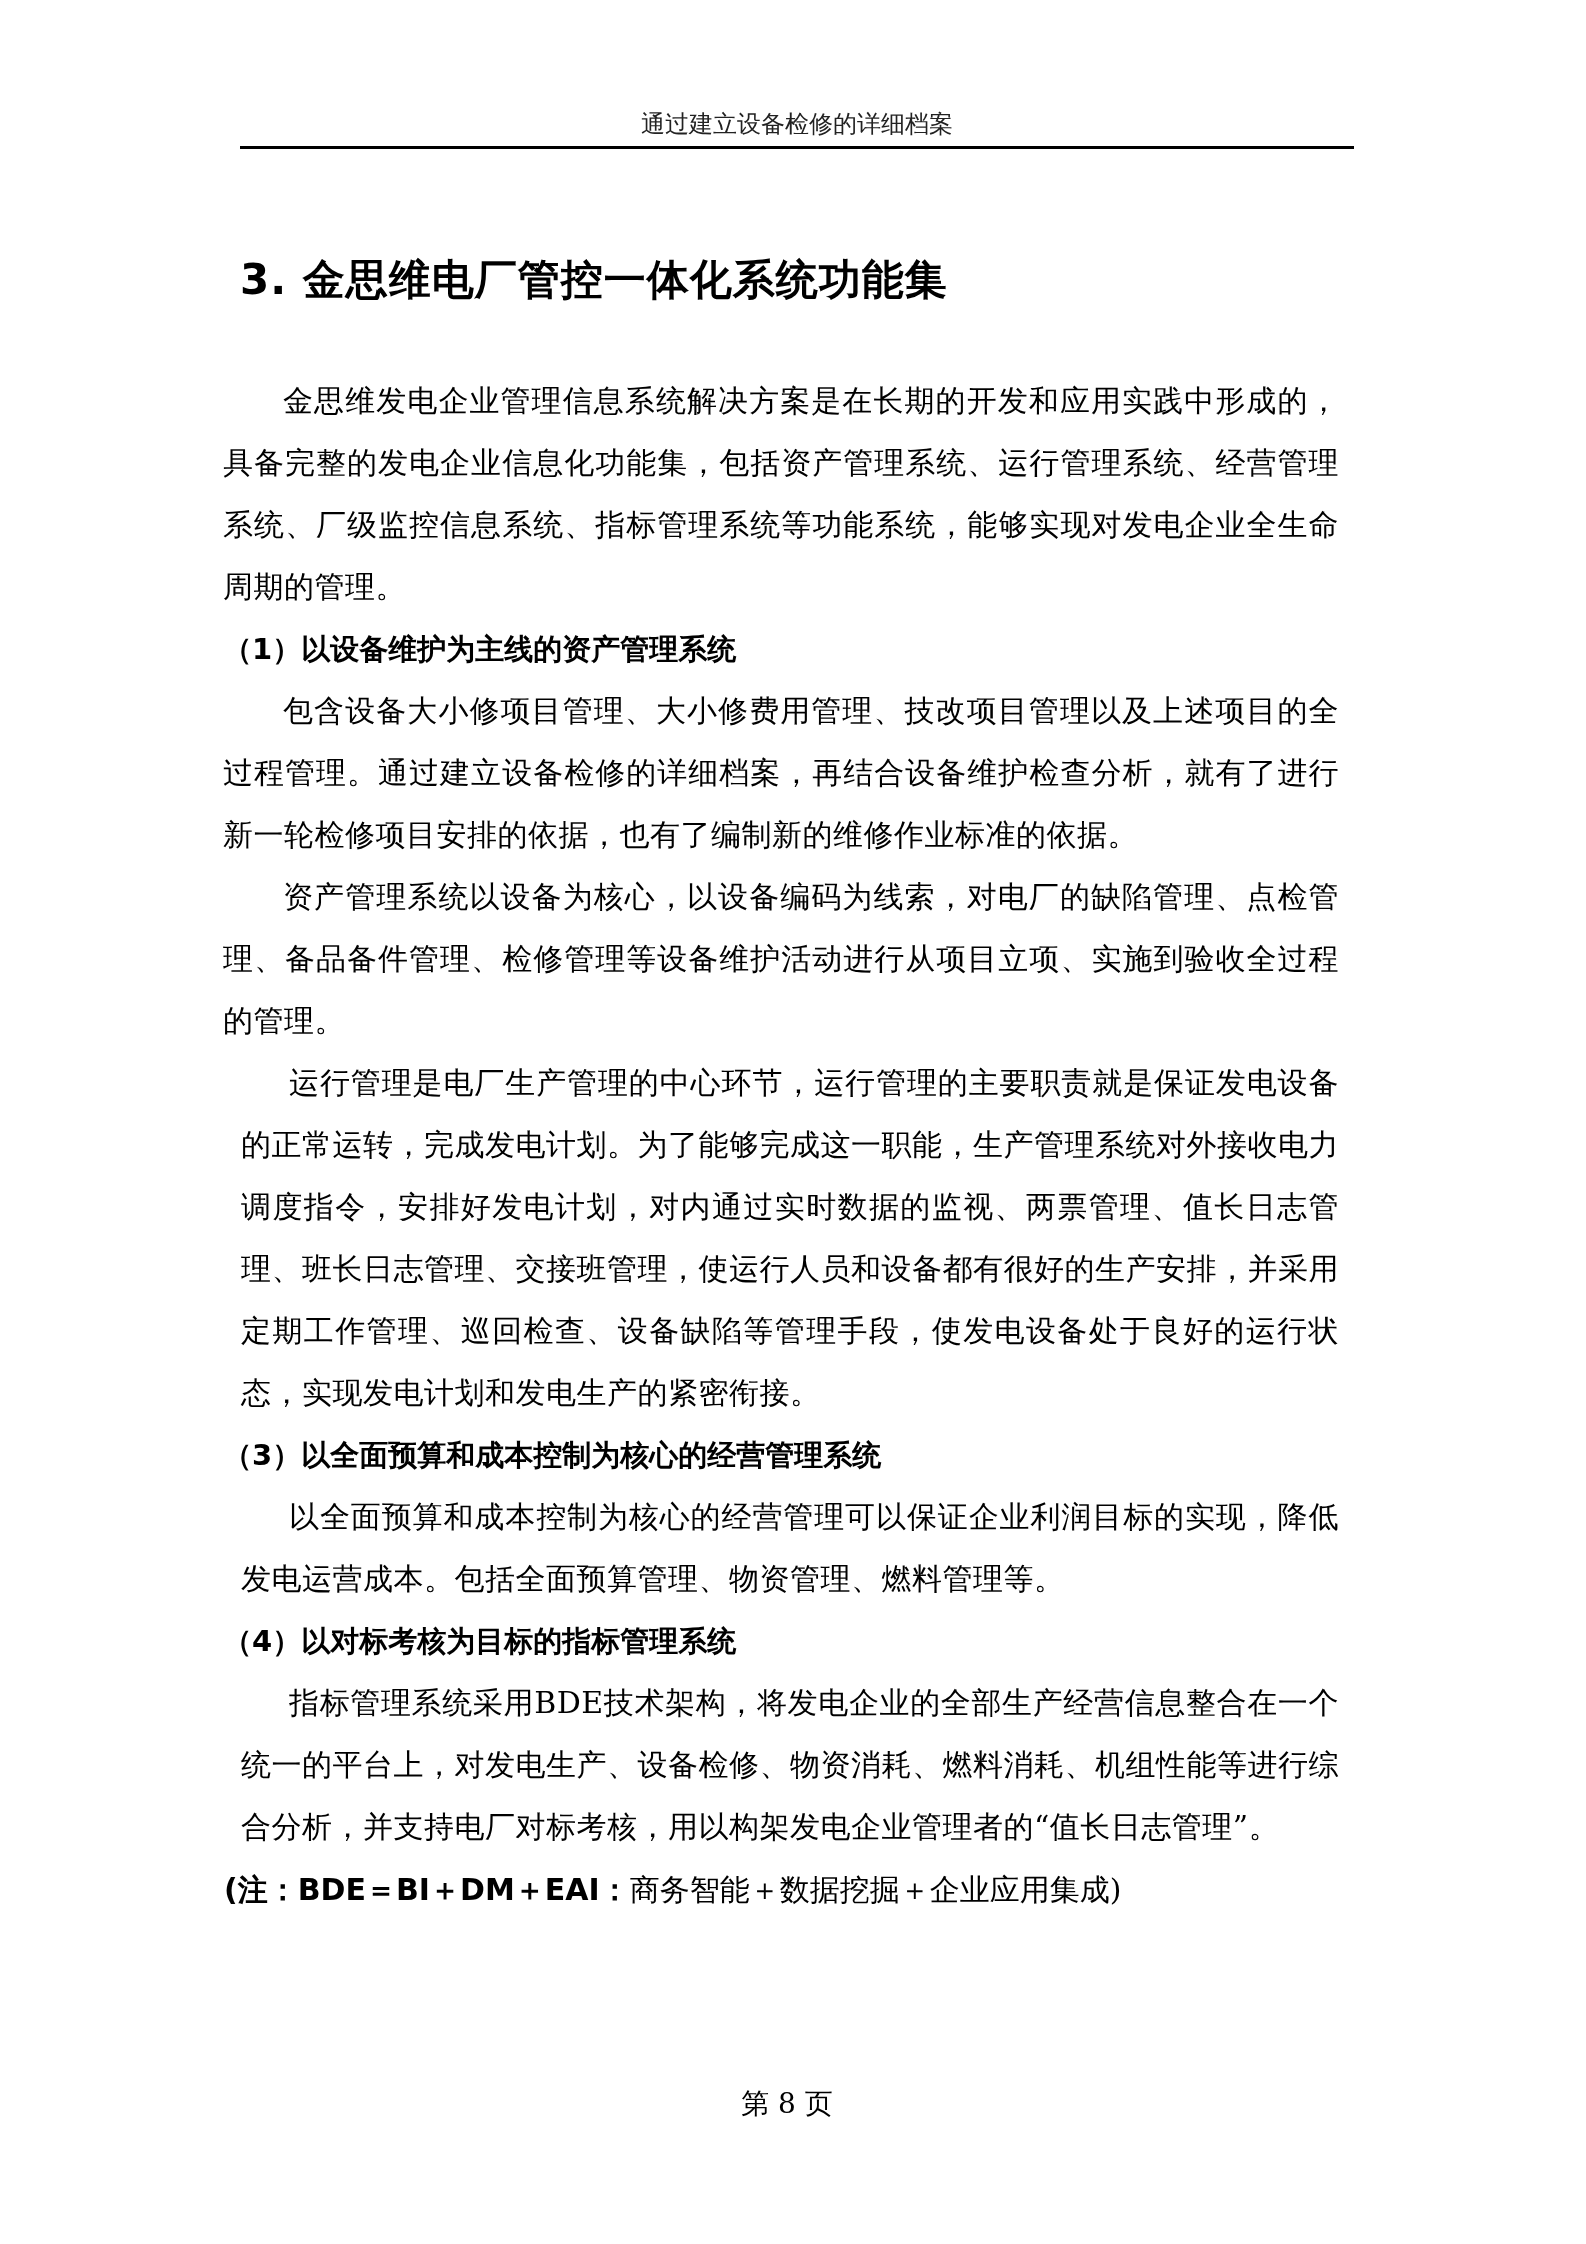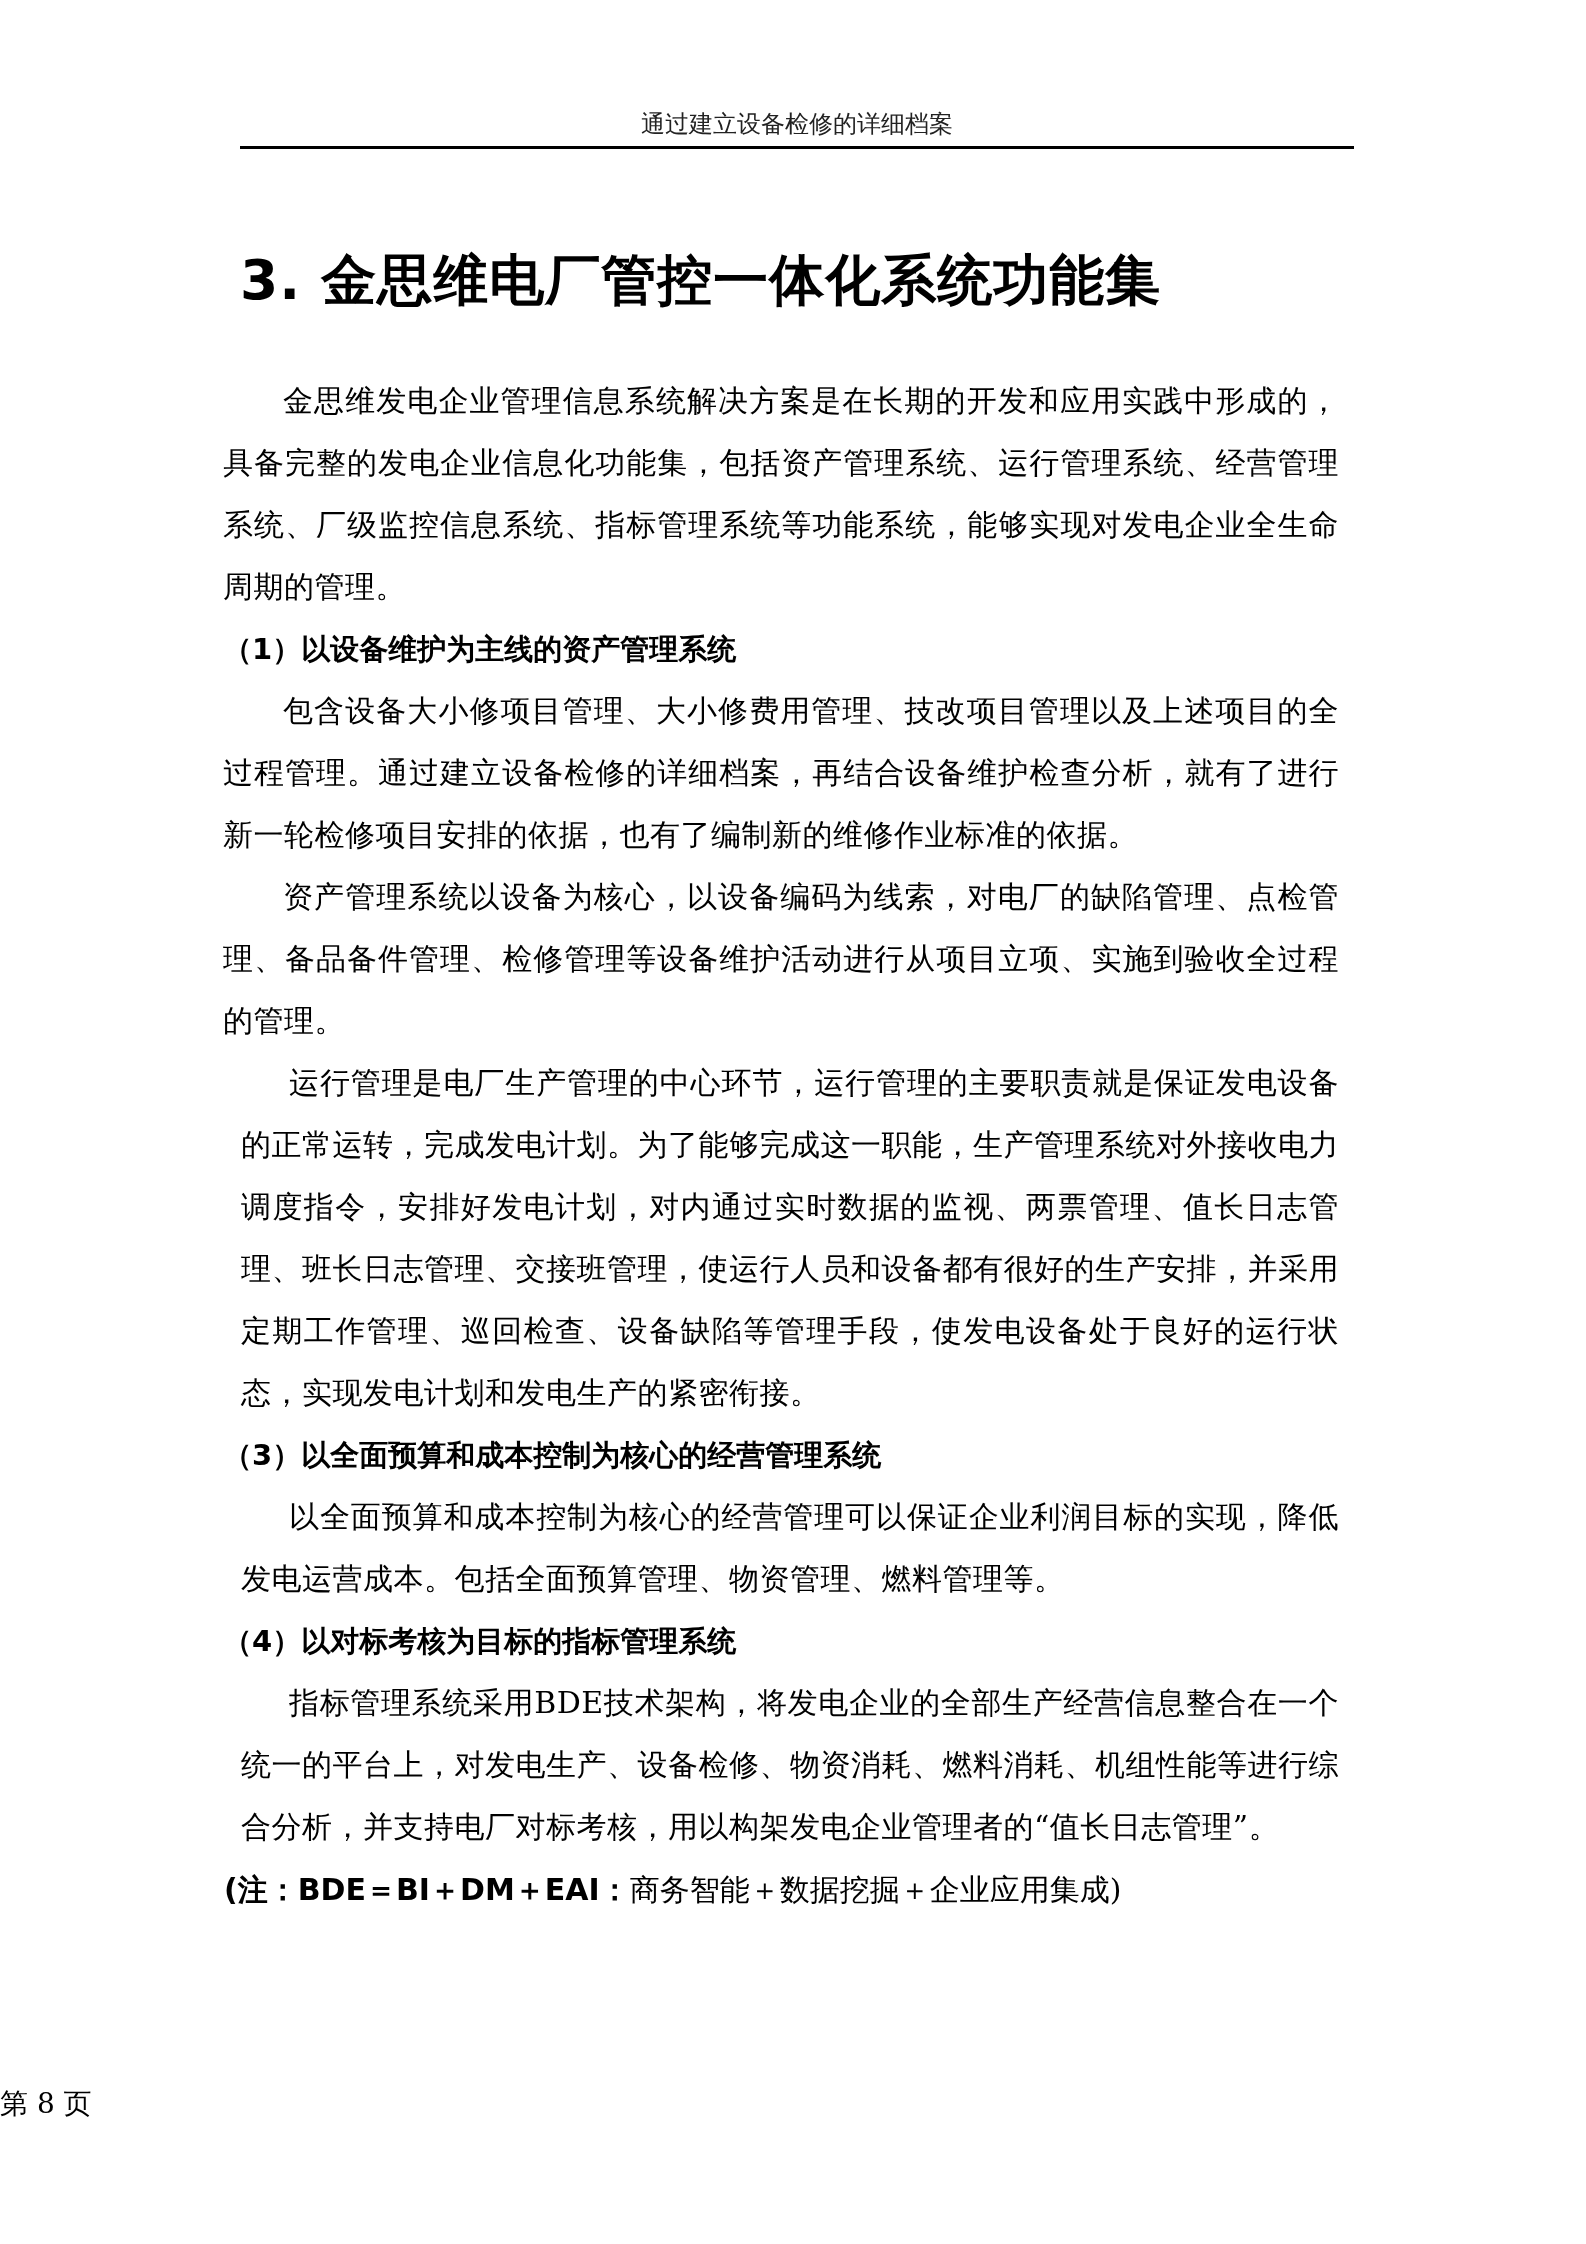--- a/index.html
+++ b/index.html
@@ -2,30 +2,30 @@
 <html><head>
   <meta charset="utf-8">
   <style>
     html, body { margin: 0; padding: 0; background: #ffffff; }
     body { width: 1586px; height: 2244px; position: relative; overflow: hidden;
            font-family: "DejaVu Serif", "Liberation Serif", serif; color: #000; }
     .header { position: absolute; left: 240px; top: 110px; width: 1114px; text-align: center;
               font-size: 24px; color: #222; line-height: 28px; }
     .header-rule { position: absolute; left: 240px; top: 146px; width: 1114px; height: 3px; background: #000; }
     .chapter-title { position: absolute; left: 240px; top: 252px; font-family: "DejaVu Sans", "Liberation Sans", sans-serif;
-                     font-weight: bold; font-size: 55px; line-height: 56px; letter-spacing: 1px; }
+                     font-weight: bold; font-size: 42px; line-height: 56px; letter-spacing: 1px; }
     .content { position: absolute; left: 223px; top: 370px; width: 1116px; }
     .para { font-size: 30px; line-height: 62px; text-align: justify; text-indent: 60px; margin: 0; letter-spacing: 0.5px; }
     .para.indent-small { text-indent: 48px; margin-left: 18px; }
     .section-heading { font-family: "DejaVu Sans", "Liberation Sans", sans-serif; font-weight: bold;
                        font-size: 29px; line-height: 62px; margin: 0; }
     .note { font-family: "DejaVu Sans", "Liberation Sans", sans-serif; font-weight: bold; font-size: 30px;
             line-height: 62px; margin: 1px; }
     .note .cn { font-weight: normal; font-family: "DejaVu Serif", serif; }
-    .footer { position: absolute; left: 0; width: 1574px; top: 2085px; font-size: 28px; }
+    .footer { position: absolute; left: 0; width: 1574px; top: 2085px; text-align: center; font-size: 28px; }
   </style>
 </head>
 <body>
 
 <div class="header">通过建立设备检修的详细档案</div>
 <div class="header-rule"></div>
 
 <h1 class="chapter-title" style="margin:0">3.  金思维电厂管控一体化系统功能集</h1>
 
 <div class="content">

